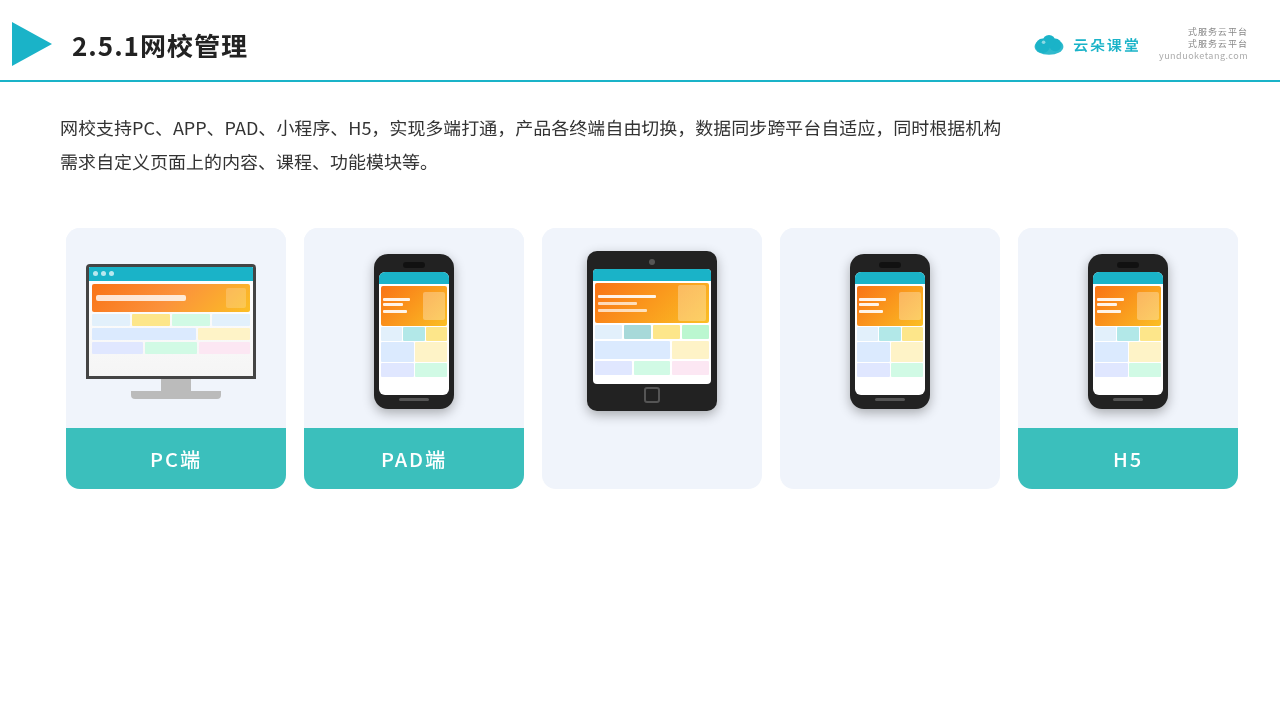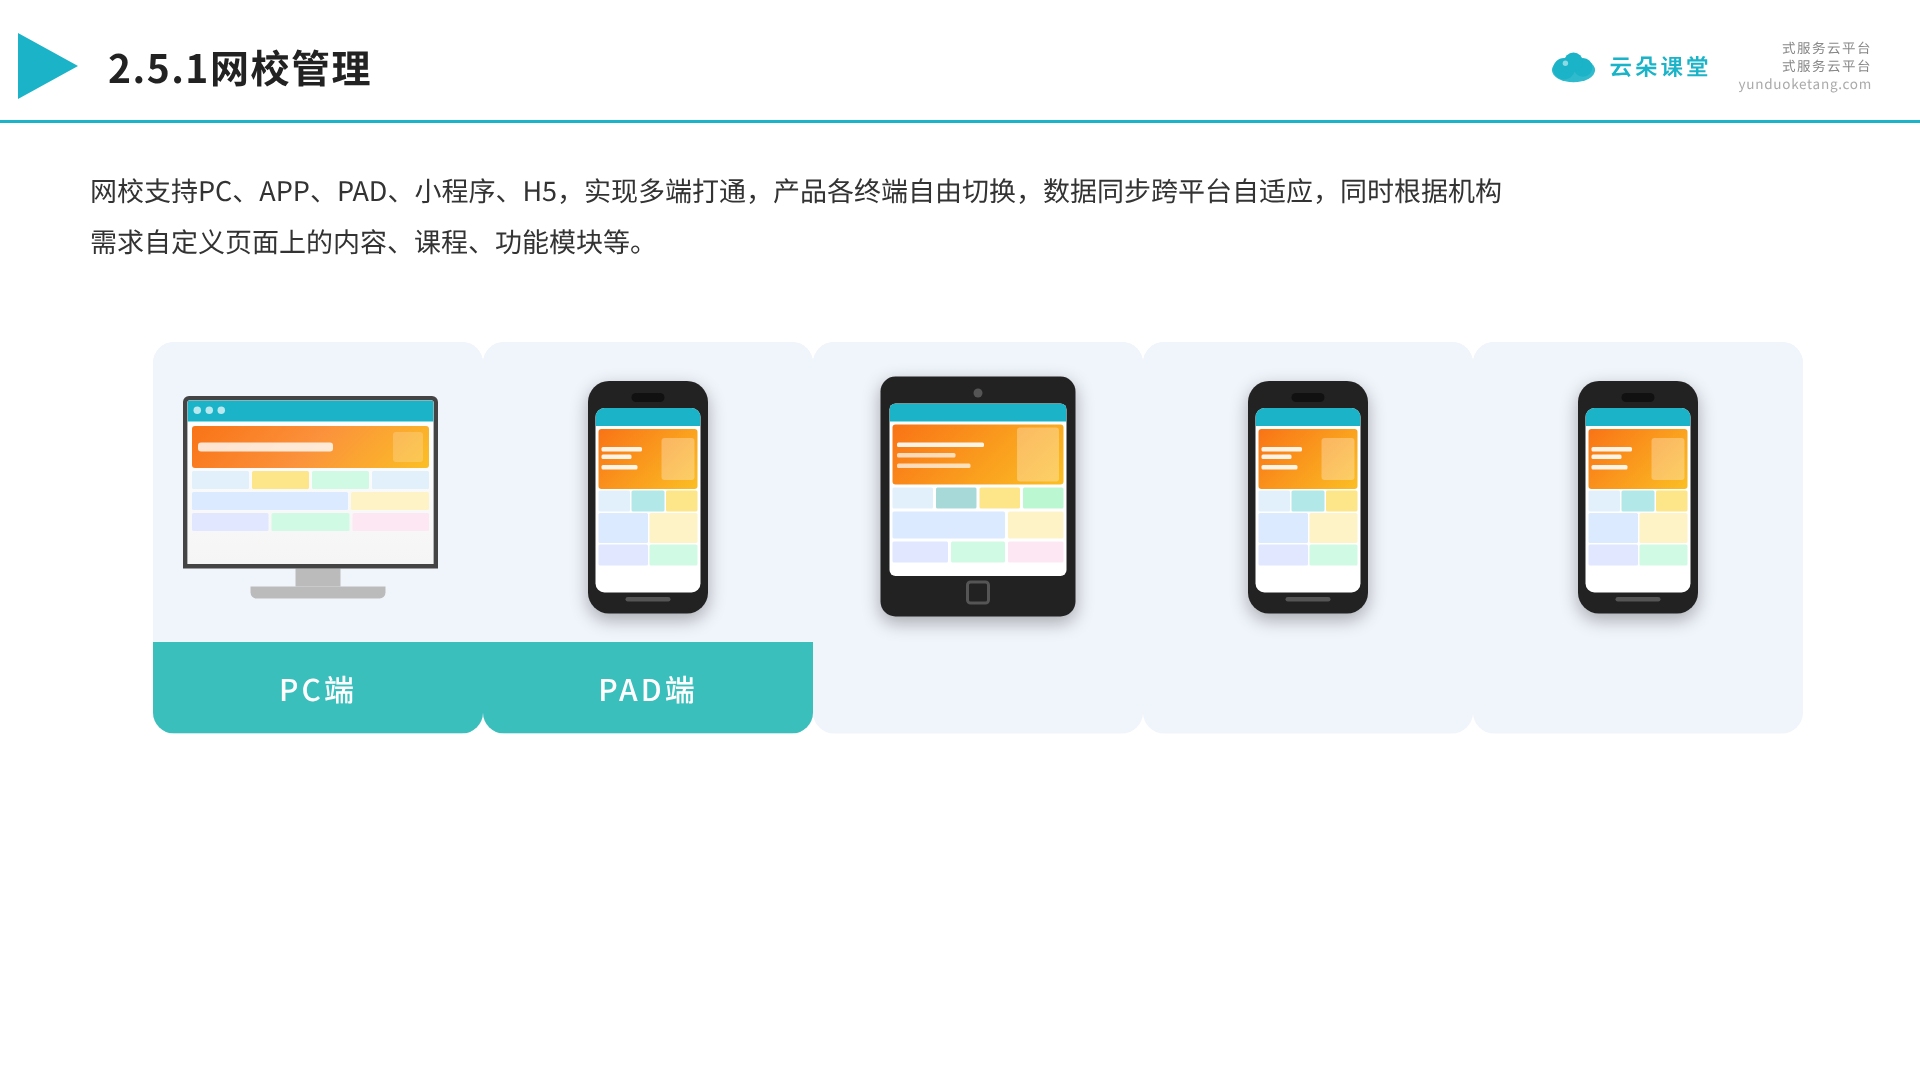--- a/index.html
+++ b/index.html
@@ -73,20 +73,21 @@
       padding: 28px 60px 10px 60px;
       font-size: 18px;
       color: #333;
       line-height: 1.9;
     }
 
     
     .cards-container {
       display: flex;
       justify-content: center;
+      gap: 18px;
       padding: 30px 40px 0 40px;
       margin-top: 10px;
       margin-left: 24px;
     }
 
     .card {
       width: 220px;
       background: #f0f4fb;
       border-radius: 14px;
       overflow: hidden;
@@ -588,15 +589,16 @@
             </div>
             <div class="phone-row">
               <div class="phone-card-item" style="background:#e0e7ff;"></div>
               <div class="phone-card-item" style="background:#d1fae5;"></div>
             </div>
           </div>
         </div>
         <div class="phone-home-bar"></div>
       </div>
     </div>
+    <div class="card-label">H5</div>
   </div>
 
 </div>
 
 </body></html>

